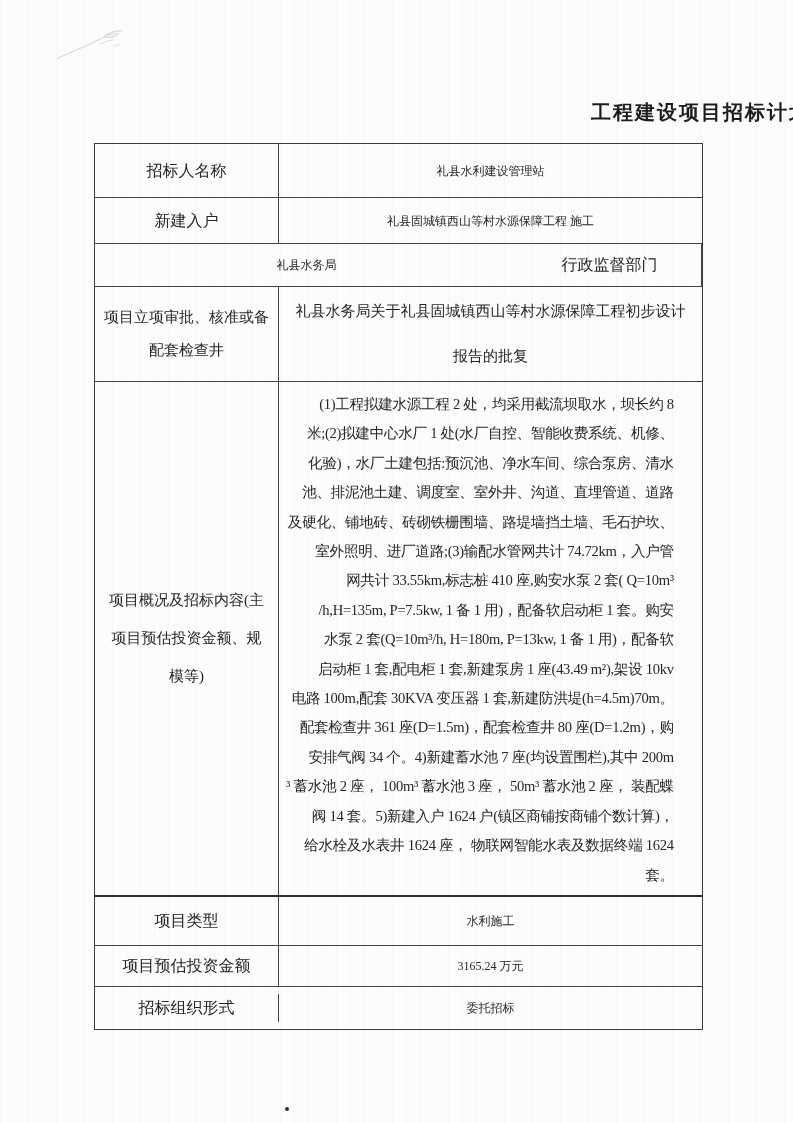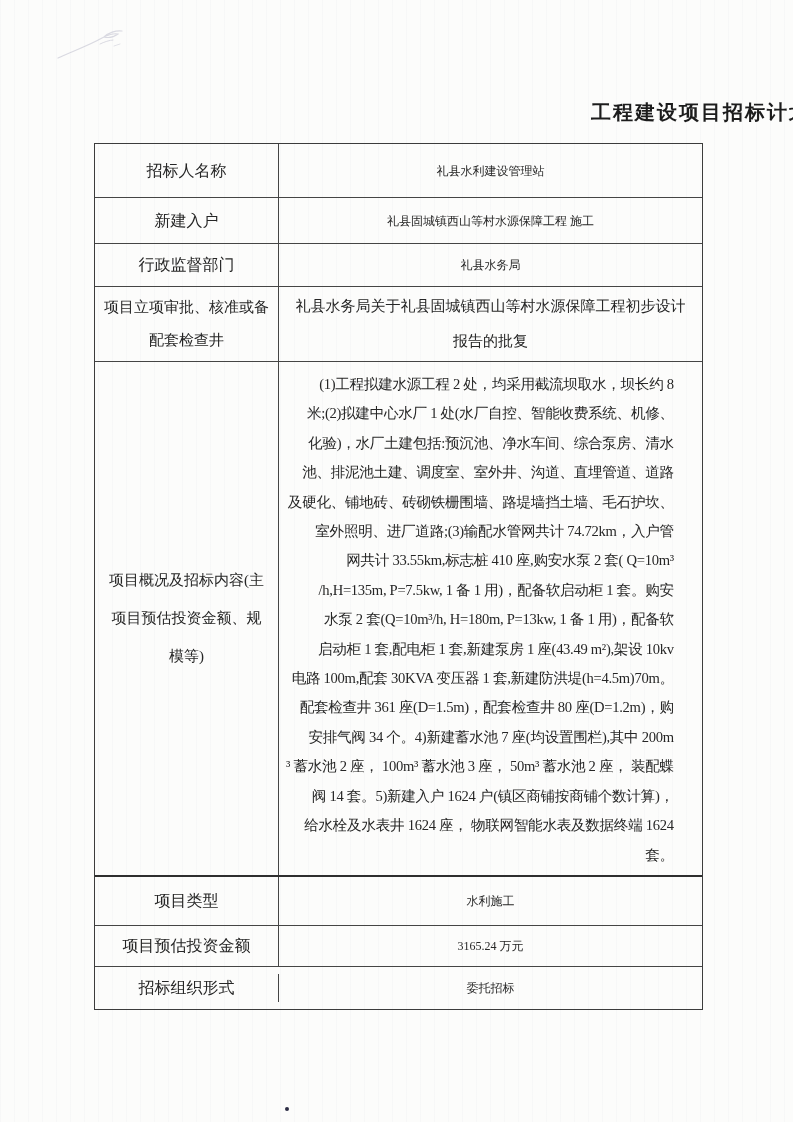--- a/index.html
+++ b/index.html
@@ -64,21 +64,21 @@
   .cell-value {
     flex: 1 1 auto;
     display: flex;
     align-items: center;
     justify-content: center;
     text-align: center;
     font-size: 12px;
     line-height: 24px;
     padding: 2px 4px;
   }
-  .cell-value.small { font-size: 15px; line-height: 35px; }
+  .cell-value.small { font-size: 15px; line-height: 45px; }
 
   .r1 { min-height: 53px; }
   .r2 { min-height: 46px; }
   .r3 { min-height: 43px; }
   .r4 { min-height: 72px; }
   .r5 { min-height: 497px; }
   .r6 { min-height: 50px; }
   .r7 { min-height: 41px; }
   .r8 { min-height: 43px; align-items: center; }
 
@@ -126,22 +126,22 @@
     <div class="cell cell-label">招标人名称</div>
     <div class="cell cell-value">礼县水利建设管理站</div>
   </div>
 
   <div class="t-row r2">
     <div class="cell cell-label">新建入户</div>
     <div class="cell cell-value">礼县固城镇西山等村水源保障工程 施工</div>
   </div>
 
   <div class="t-row r3">
+    <div class="cell cell-value">礼县水务局</div>
     <div class="cell cell-label">行政监督部门</div>
-    <div class="cell cell-value">礼县水务局</div>
   </div>
 
   <div class="t-row r4">
     <div class="cell cell-label small lh34">项目立项审批、核准或备
 配套检查井</div>
     <div class="cell cell-value small">礼县水务局关于礼县固城镇西山等村水源保障工程初步设计
 报告的批复</div>
   </div>
 
   <div class="t-row r5">

